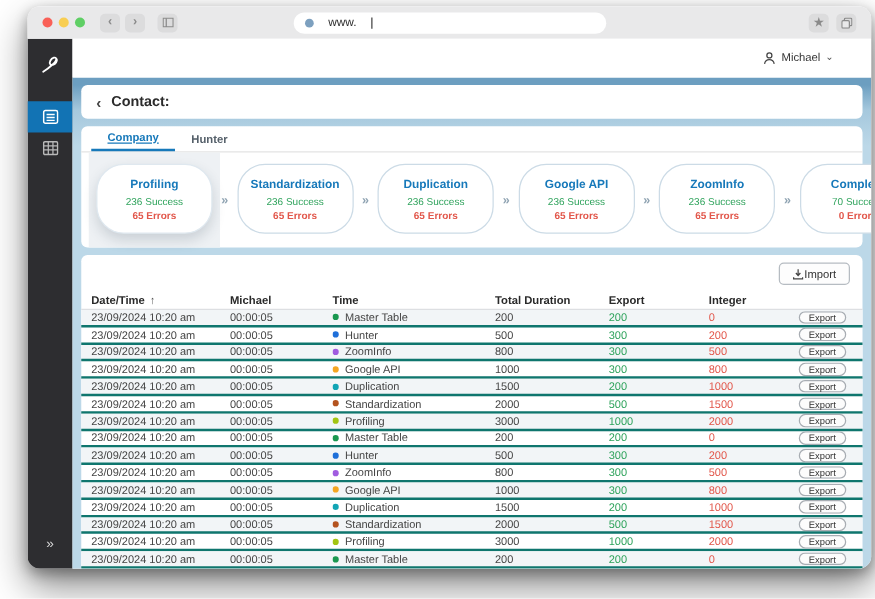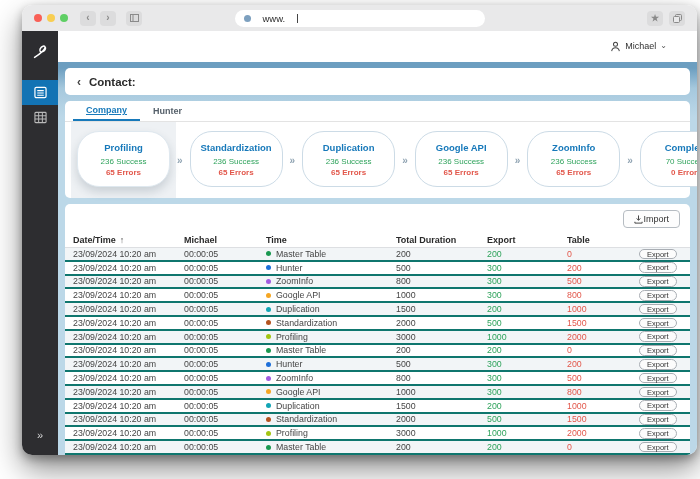--- a/index.html
+++ b/index.html
@@ -244,21 +244,21 @@
             </div>
             <div class="grid thead">
               <div class="hc">
                 <span>Date/Time</span>
                 <span class="sorticon">↑</span>
               </div>
               <div class="hc">Michael</div>
               <div class="hc">Time</div>
               <div class="hc">Total Duration</div>
               <div class="hc">Export</div>
-              <div class="hc">Table</div>
+              <div class="hc">Integer</div>
               <div class="hc"></div>
             </div>
             <div id="rows">
   <div class="grid trow">
     <div class="c date">23/09/2024 10:20 am</div>
     <div class="c dur">00:00:05</div>
     <div class="c step">
       <span class="sdot" style="background: rgb(26, 152, 80);"></span>
       <span class="sn">Master Table</span>
     </div>

